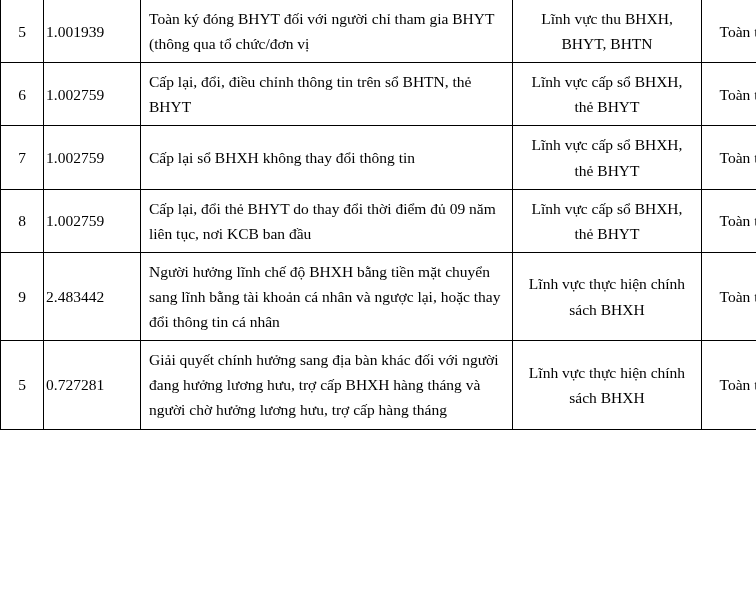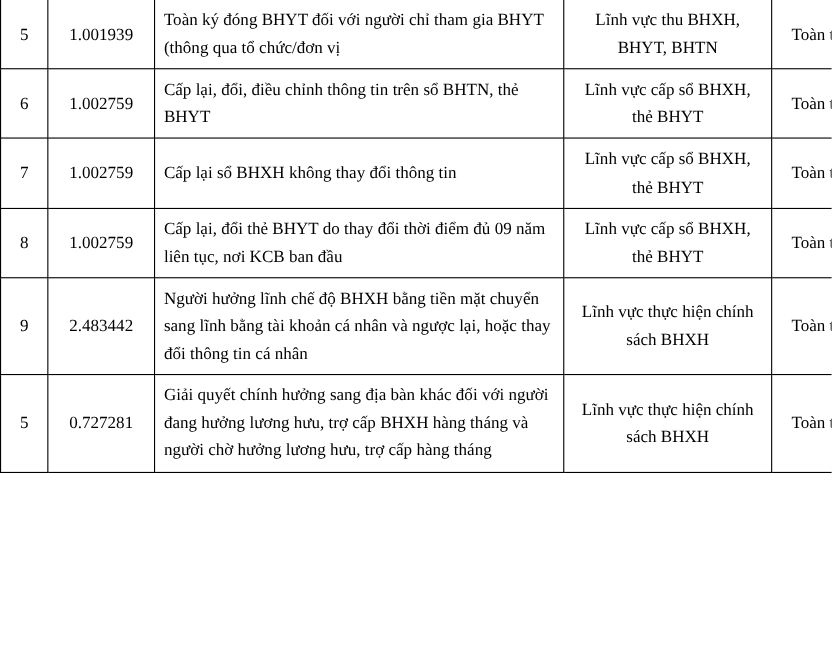--- a/index.html
+++ b/index.html
@@ -27,21 +27,20 @@
     font-size: 15.5px;
     line-height: 1.62;
   }
   td.col-index {
     width: 38px;
     text-align: center;
     padding: 6px 2px;
   }
   td.col-code {
     width: 92px;
-    text-align: center;
     padding: 6px 2px;
   }
   td.col-name {
     width: 355px;
     text-align: left;
   }
   td.col-field {
     width: 172px;
     text-align: center;
   }

